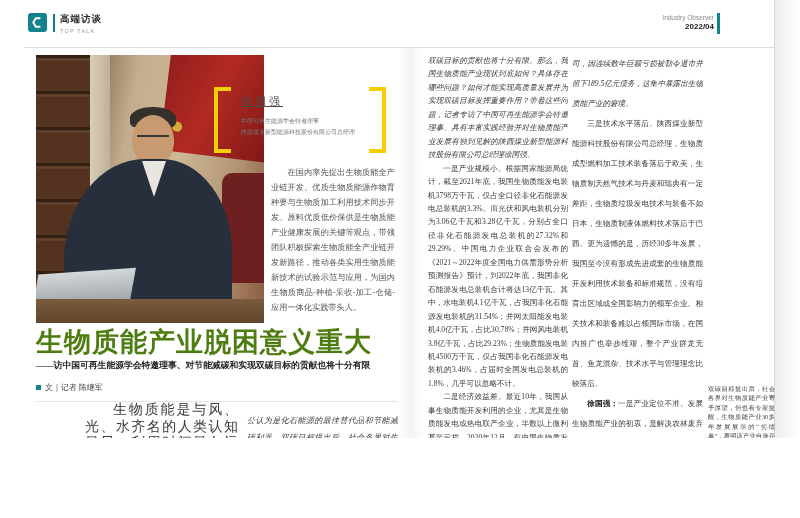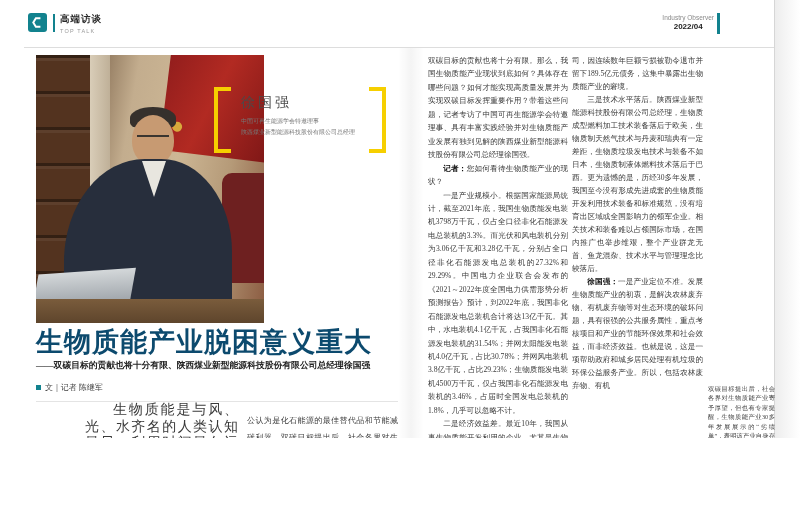--- a/index.html
+++ b/index.html
@@ -9,21 +9,21 @@
 
   
   .hdr-rule{position:absolute;left:24px;right:6px;top:47px;height:1px;background:#dddddd;}
   .logo-box{position:absolute;left:28px;top:13px;width:19px;height:19px;background:#12828e;border-radius:3px;display:flex;align-items:center;justify-content:center;}
   .logo-sep{position:absolute;left:53px;top:14px;width:2px;height:18px;background:#12828e;}
   .brand{position:absolute;left:60px;top:13px;}
   .brand-cn{font-family:"Liberation Sans",sans-serif;font-size:9.5px;font-weight:bold;color:#2a2a2a;letter-spacing:1px;}
   .brand-en{font-family:"Liberation Sans",sans-serif;font-size:5.5px;color:#999;letter-spacing:1.2px;margin-top:2px;}
   .issue{position:absolute;right:86px;top:14px;text-align:right;}
   .issue-mag{font-family:"Liberation Sans",sans-serif;font-size:6.5px;color:#8a8a8a;}
-  .issue-no{font-family:"Liberation Sans",sans-serif;font-size:8px;font-weight:bold;color:#222;margin-top:1px;text-align:center;}
+  .issue-no{font-family:"Liberation Sans",sans-serif;font-size:8px;font-weight:bold;color:#222;margin-top:1px;}
   .issue-bar{position:absolute;right:80px;top:13px;width:3px;height:21px;background:#12828e;}
 
   
   .gutter{position:absolute;left:398px;top:48px;bottom:0;width:26px;background:linear-gradient(90deg,rgba(0,0,0,0) 0%,rgba(0,0,0,0.045) 50%,rgba(0,0,0,0) 100%);}
   .page-edge{position:absolute;left:774px;top:0;bottom:0;width:1px;background:#d6d6d6;}
   .page-outside{position:absolute;left:775px;top:0;bottom:0;width:25px;background:linear-gradient(90deg,#ededed 0%,#f8f8f8 60%,#ffffff 100%);}
 
   
   .photo{position:absolute;left:36px;top:55px;width:228px;height:268px;overflow:hidden;
     background:linear-gradient(100deg,#4a3020 0%,#5c3c26 16%,#8a7258 23%,#c3ad8e 38%,#cdb795 58%,#b59a78 78%,#8a5a40 100%);}
@@ -39,43 +39,43 @@
   .ph-suit{position:absolute;left:28px;top:104px;width:168px;height:166px;background:#272e3c;border-radius:48% 42% 0 0/62% 56% 0 0;}
   .ph-shirt{position:absolute;left:106px;top:106px;width:24px;height:36px;background:#e8e6df;clip-path:polygon(0 0,100% 0,50% 100%);}
   .ph-laptop{position:absolute;left:0px;top:216px;width:96px;height:36px;background:linear-gradient(180deg,#d4d8da,#9aa0a6);transform:skewX(-14deg) rotate(-4deg);}
   .ph-desk{position:absolute;left:0;bottom:0;width:100%;height:24px;background:linear-gradient(180deg,#7a5c3c,#5e452c);}
 
   
   .caption{position:absolute;left:214px;top:87px;width:172px;height:66px;}
   .brk{position:absolute;top:0;bottom:0;width:13px;}
   .brk-l{left:0;border:4px solid #f6cf00;border-right:none;}
   .brk-r{right:0;border:4px solid #f6cf00;border-left:none;}
-  .cap-name{position:absolute;left:27px;top:7px;font-size:14px;color:#4a4a4a;letter-spacing:3px;}
+  .cap-name{position:absolute;left:27px;top:7px;font-size:11px;color:#4a4a4a;letter-spacing:3px;text-decoration:underline;}
   .cap-titles{position:absolute;left:27px;top:29px;font-size:6px;color:#777;line-height:11px;}
 
   
   .intro{position:absolute;left:271px;top:165px;width:124px;height:166px;font-size:8.2px;line-height:15px;color:#555;text-align:justify;overflow:hidden;}
   .intro p{margin:0;text-indent:2em;}
 
   
-  .headline{position:absolute;left:36px;top:324px;width:370px;font-size:27px;font-weight:bold;color:#0c4a6e;letter-spacing:1px;}
+  .headline{position:absolute;left:36px;top:324px;width:370px;font-size:27px;font-weight:bold;color:#4d7c0f;letter-spacing:1px;}
   .subtitle{position:absolute;left:36px;top:360px;width:362px;font-size:8.8px;font-weight:bold;color:#222;}
   .byline{position:absolute;left:36px;top:382px;font-size:8px;color:#444;display:flex;align-items:center;gap:4px;}
   .byline-sq{width:5px;height:5px;background:#12828e;display:inline-block;}
   .rule2{position:absolute;left:36px;top:401px;width:362px;height:1px;background:#e4e4e4;}
 
   
   .col{position:absolute;text-align:justify;overflow:hidden;}
   .col p{margin:0;text-indent:2em;}
-  .col p.noindent{text-indent:0;}
+  .col p.noindent{text-indent:0;font-style:italic;}
   .col p b{font-weight:bold;color:#111;}
   .colA{left:85px;top:402px;width:153px;height:100px;font-size:14px;line-height:16.5px;color:#3a3a3a;}
   .colB{left:247px;top:413px;width:151px;height:100px;font-size:8px;line-height:16.5px;color:#3a3a3a;}
   .colC{left:428px;top:54px;width:140px;height:452px;font-size:7.6px;line-height:13.45px;color:#3a3a3a;}
-  .colD{left:572px;top:54px;width:131px;height:452px;font-size:7.6px;line-height:13px;color:#3a3a3a;}
+  .colD{left:572px;top:54px;width:131px;height:452px;font-size:7.6px;line-height:20px;color:#3a3a3a;}
 
   
   .sidebar{position:absolute;left:708px;top:384px;width:67px;font-size:6.3px;line-height:9.4px;color:#444;text-align:justify;}
   .sidebar-bar{position:absolute;left:708px;top:476px;width:67px;height:5px;background:#101010;}
   .pageno{position:absolute;left:708px;top:492px;width:67px;text-align:right;font-family:"Liberation Sans",sans-serif;font-size:6.5px;font-weight:bold;color:#666;}
 </style>
 </head>
 <body>
 
 <div class="spread">
@@ -118,39 +118,41 @@
   <div class="caption">
     <div class="brk brk-l"></div>
     <div class="brk brk-r"></div>
     <div class="cap-name">徐国强</div>
     <div class="cap-titles">
       <div>中国可再生能源学会特邀理事</div>
       <div>陕西煤业新型能源科技股份有限公司总经理</div>
     </div>
   </div>
 
+  <div class="intro">
+    <p>在国内率先提出生物质能全产业链开发、优质生物质能源作物育种要与生物质加工利用技术同步开发、原料优质低价保供是生物质能产业健康发展的关键等观点，带领团队积极探索生物质能全产业链开发新路径，推动各类实用生物质能新技术的试验示范与应用，为国内生物质商品-种植-采收-加工-仓储-应用一体化实践带头人。</p>
+  </div>
 
   <div class="headline">生物质能产业脱困意义重大</div>
-  <div class="subtitle">——双碳目标的贡献也将十分有限、陕西煤业新型能源科技股份有限公司总经理徐国强</div>
+  <div class="subtitle">——访中国可再生能源学会特邀理事、对节能减碳和实现双碳目标的贡献也将十分有限</div>
   <div class="byline">
     <span class="byline-sq"></span>
     <span>文｜记者 陈继军</span>
   </div>
   <div class="rule2"></div>
 
   <div class="col colA">
       <p>生物质能是与风、光、水齐名的人类认知最早、利用时间最久远的可再生能源，也是目前唯一的可再生碳源，被誉为煤炭、石油、天然气之外的第四大能源。由于兼具低碳、可再生优点，以及与化石能源十分相似的元素组成与理化特性，生物质能被</p>
     </div>
   <div class="col colB">
       <p class="noindent">公认为是化石能源的最佳替代品和节能减碳利器。双碳目标提出后，社会各界对生物质能产业寄予厚望，但也有专家提醒，生物质能产业30多年发展展示的“劣绩单”，表明该产业自身存在诸多问题，若不能彻底解决，很难获得更好发展，对节能减碳和实现</p>
     </div>
 
   <div class="col colC">
       <p class="noindent">双碳目标的贡献也将十分有限。那么，我国生物质能产业现状到底如何？具体存在哪些问题？如何才能实现高质量发展并为实现双碳目标发挥重要作用？带着这些问题，记者专访了中国可再生能源学会特邀理事、具有丰富实践经验并对生物质能产业发展有独到见解的陕西煤业新型能源科技股份有限公司总经理徐国强。</p>
-      <p><b>记者：</b>您如何看待生物质能产业的现状？</p>
       <p>一是产业规模小。根据国家能源局统计，截至2021年底，我国生物质能发电装机3798万千瓦，仅占全口径非化石能源发电总装机的3.3%。而光伏和风电装机分别为3.06亿千瓦和3.28亿千瓦，分别占全口径非化石能源发电总装机的27.32%和29.29%。中国电力企业联合会发布的《2021～2022年度全国电力供需形势分析预测报告》预计，到2022年底，我国非化石能源发电总装机合计将达13亿千瓦。其中，水电装机4.1亿千瓦，占我国非化石能源发电装机的31.54%；并网太阳能发电装机4.0亿千瓦，占比30.78%；并网风电装机3.8亿千瓦，占比29.23%；生物质能发电装机4500万千瓦，仅占我国非化石能源发电装机的3.46%，占届时全国发电总装机的1.8%，几乎可以忽略不计。</p>
       <p>二是经济效益差。最近10年，我国从事生物质能开发利用的企业，尤其是生物质能发电或热电联产企业，半数以上微利甚至亏损。2020年12月，有中国生物质发电第一股之称的凯迪生态环境科技股份有限公</p>
     </div>
   <div class="col colD">
       <p class="noindent">司，因连续数年巨额亏损被勒令退市并留下189.5亿元债务，这集中暴露出生物质能产业的窘境。</p>
       <p>三是技术水平落后。陕西煤业新型能源科技股份有限公司总经理，生物质成型燃料加工技术装备落后于欧美，生物质制天然气技术与丹麦和瑞典有一定差距，生物质垃圾发电技术与装备不如日本，生物质制液体燃料技术落后于巴西。更为遗憾的是，历经30多年发展，我国至今没有形成先进成套的生物质能开发利用技术装备和标准规范，没有培育出区域或全国影响力的领军企业。相关技术和装备难以占领国际市场，在国内推广也举步维艰，整个产业群龙无首、鱼龙混杂、技术水平与管理理念比较落后。</p>
       <p><b>徐国强：</b>一是产业定位不准。发展生物质能产业的初衷，是解决农林废弃物、有机废弃物等对生态环境的破坏问题，具有很强的公共服务属性，重点考核项目和产业的节能环保效果和社会效益，而非经济效益。也就是说，这是一项帮助政府和城乡居民处理有机垃圾的环保公益服务产业。所以，包括农林废弃物、有机</p>
     </div>
 
   <div class="sidebar">双碳目标提出后，社会各界对生物质能产业寄予厚望，但也有专家提醒，生物质能产业30多年发展展示的“劣绩单”，表明该产业自身存在诸多问题，若不能彻底解决，很难获得更好发展，对节能减碳和实现双碳目标的贡献也将十分有限。</div>

